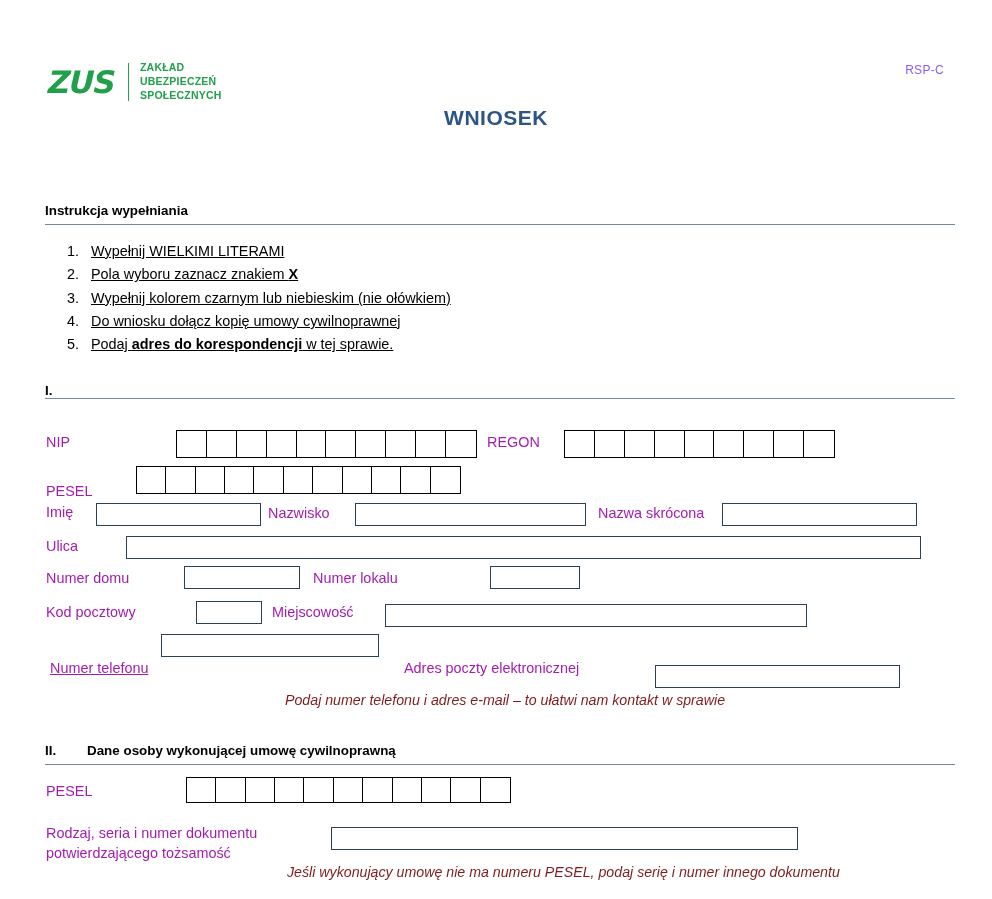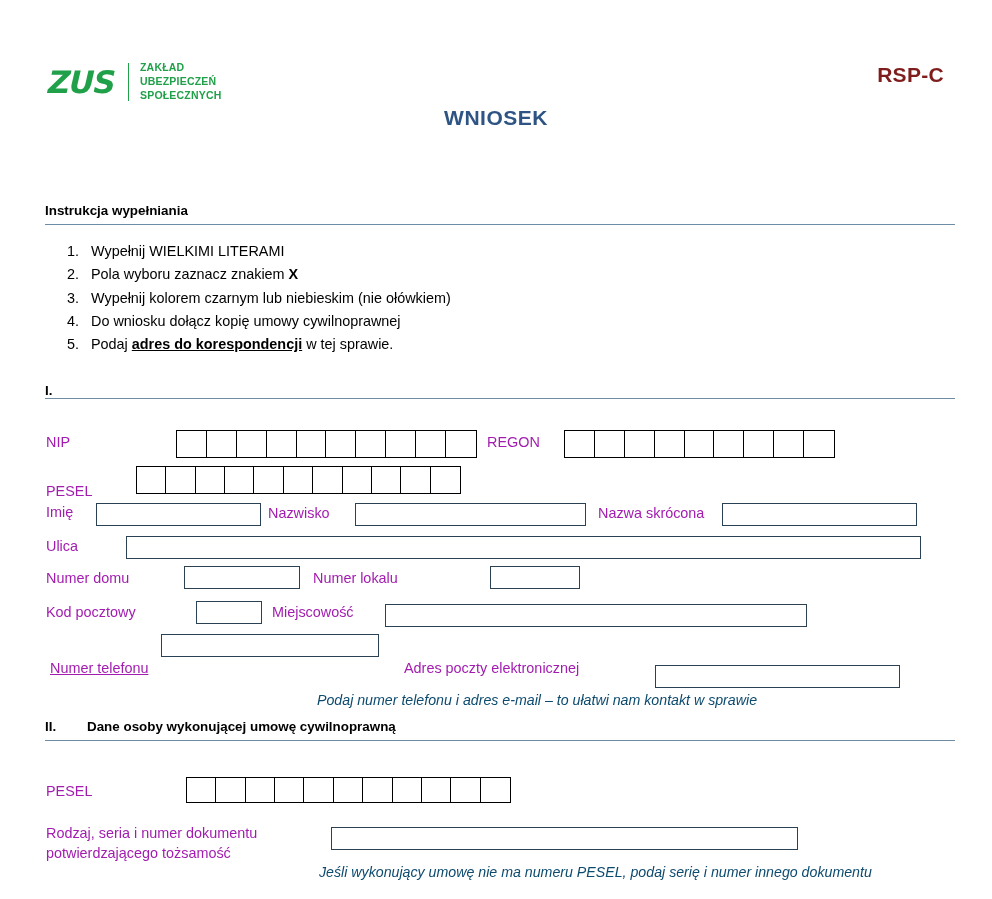--- a/index.html
+++ b/index.html
@@ -61,23 +61,23 @@
     font-size: 10.5px;
     font-weight: bold;
     line-height: 1.32;
     letter-spacing: .2px;
     text-transform: uppercase;
   }
   .form-code {
     position: absolute;
     right: 48px;
     top: 11px;
-    font-size: 21px;
-    font-weight: bold;
-    color: #7f1d1d;
+    font-size: 12px;
+    font-weight: normal;
+    color: #8b5cf6;
     letter-spacing: .3px;
   }
 
   
   .title-wrap {
     position: absolute;
     top: 106px;
     left: 0;
     width: 992px;
     text-align: center;
@@ -130,21 +130,21 @@
   .instr-list {
     position: absolute;
     left: 55px;
     top: 240px;
     margin: 0;
     padding: 0 0 0 28px;
     list-style: decimal;
     font-size: 14.4px;
     line-height: 23.3px;
   }
-  .instr-list li { padding-left: 8px; }
+  .instr-list li { padding-left: 8px; text-decoration: underline; }
   .instr-list b { font-weight: bold; }
   .ul-bold { font-weight: bold; text-decoration: underline; }
 
   
   .lbl {
     position: absolute;
     font-size: 14.4px;
     color: #a21caf;
     white-space: nowrap;
     line-height: 17px;
@@ -170,23 +170,22 @@
     box-sizing: border-box;
     border-right: 1.3px solid #000;
     height: 100%;
   }
   .cells > i:last-child { border-right: none; }
 
   .note {
     position: absolute;
     font-size: 14.2px;
     font-style: italic;
-    color: #0c4a6e;
+    color: #7f1d1d;
     white-space: nowrap;
-    margin-left: 32px;
   }
 </style>
 </head>
 <body>
 
 <div class="page">
 
   <div class="header">
     <div class="logo-block">
       <span class="logo-mark">ZUS</span>
@@ -294,21 +293,21 @@
   <div class="box" style="left:385px; top:604px; width:422px; height:23px;"></div>
 
   <div class="box" style="left:161px; top:634px; width:218px; height:23px;"></div>
   <span class="lbl" style="left:50px; top:660px;text-decoration:underline;">Numer telefonu</span>
 
   <span class="lbl" style="left:404px; top:660px;">Adres poczty elektronicznej</span>
   <div class="box" style="left:655px; top:665px; width:245px; height:23px;"></div>
 
   <div class="note" style="left:285px; top:692px;">Podaj numer telefonu i adres e-mail – to ułatwi nam kontakt w sprawie</div>
 
-  <div class="sec-head" style="top:719px;">
+  <div class="sec-head" style="top:743px;">
     <div class="sec-row">
       <span class="sec-num">II.</span>
       <span class="txt">Dane osoby wykonującej umowę cywilnoprawną</span>
     </div>
     <div class="rule"></div>
   </div>
 
   <span class="lbl" style="left:46px; top:783px;">PESEL</span>
   <div class="cells" id="pesel2-cells" style="left:186px; top:777px; width:325px; height:26px;">
       <i style="width: 9.09091%;"></i>

